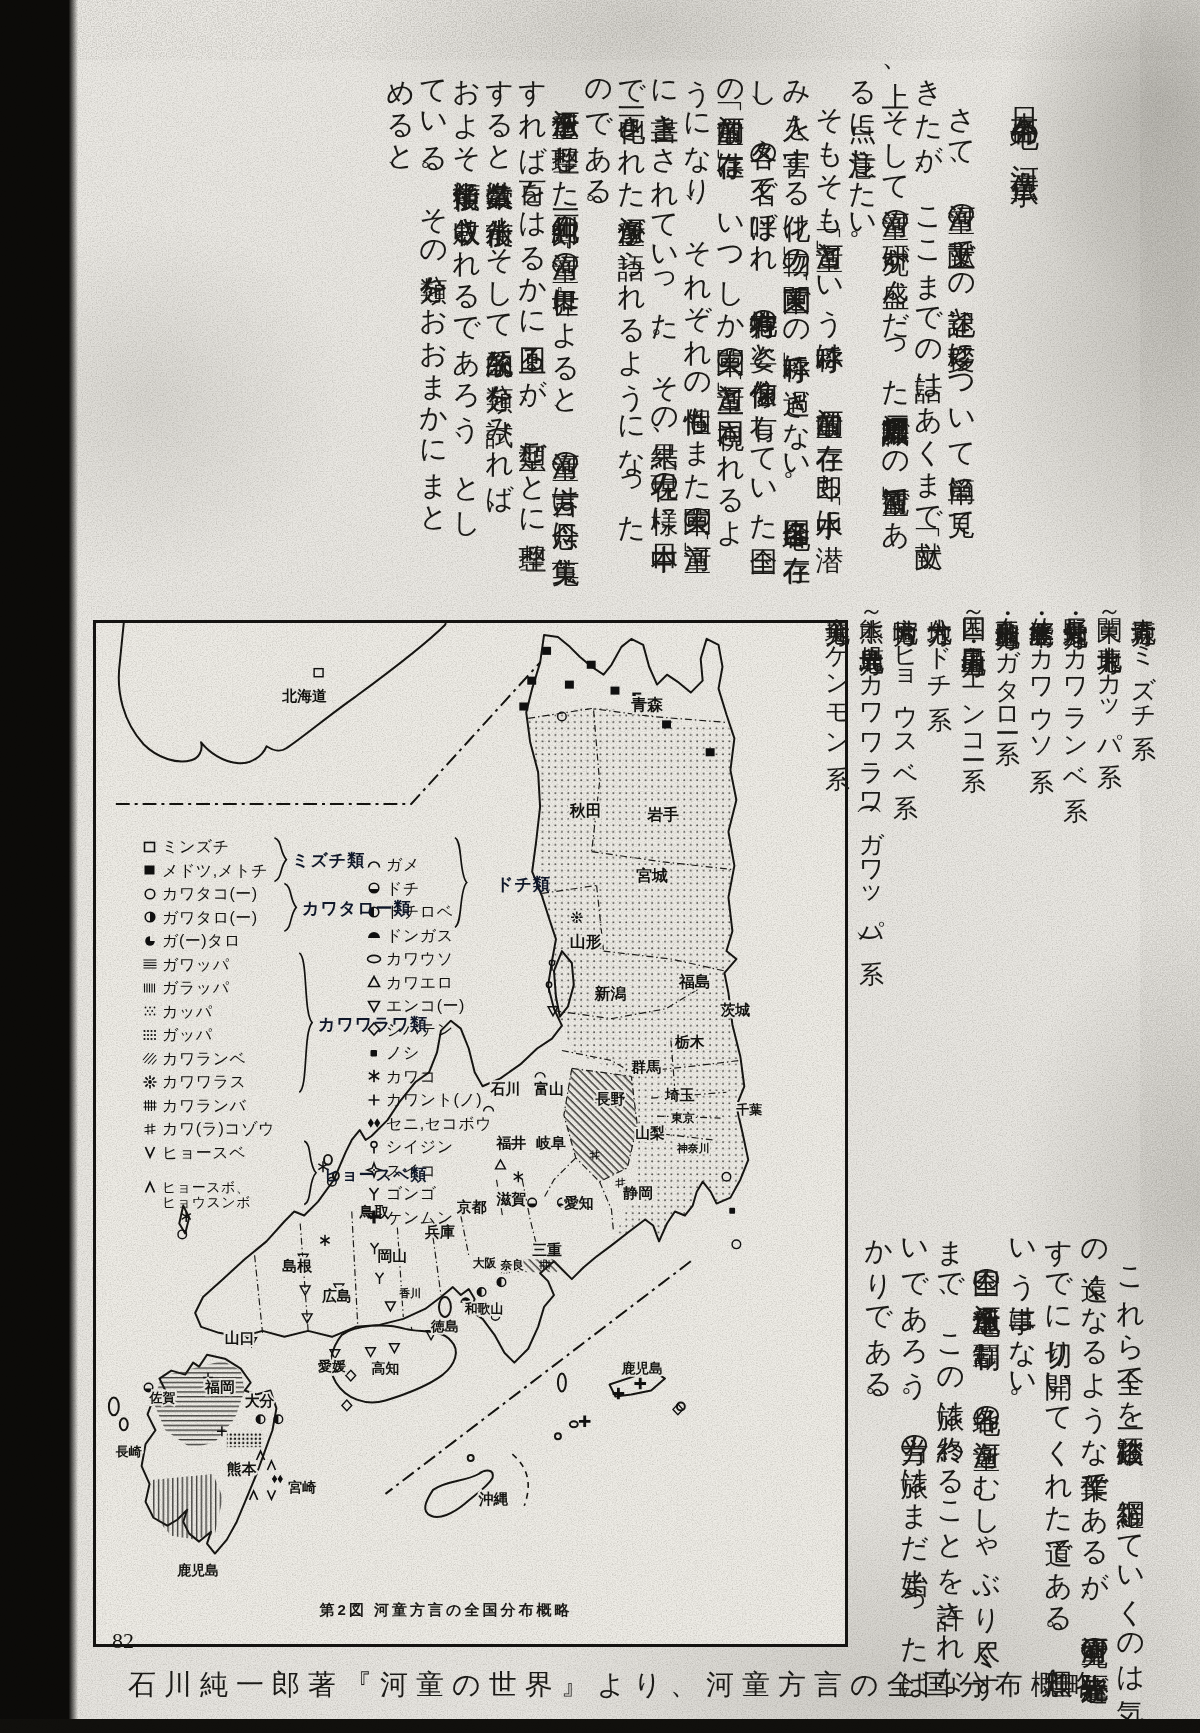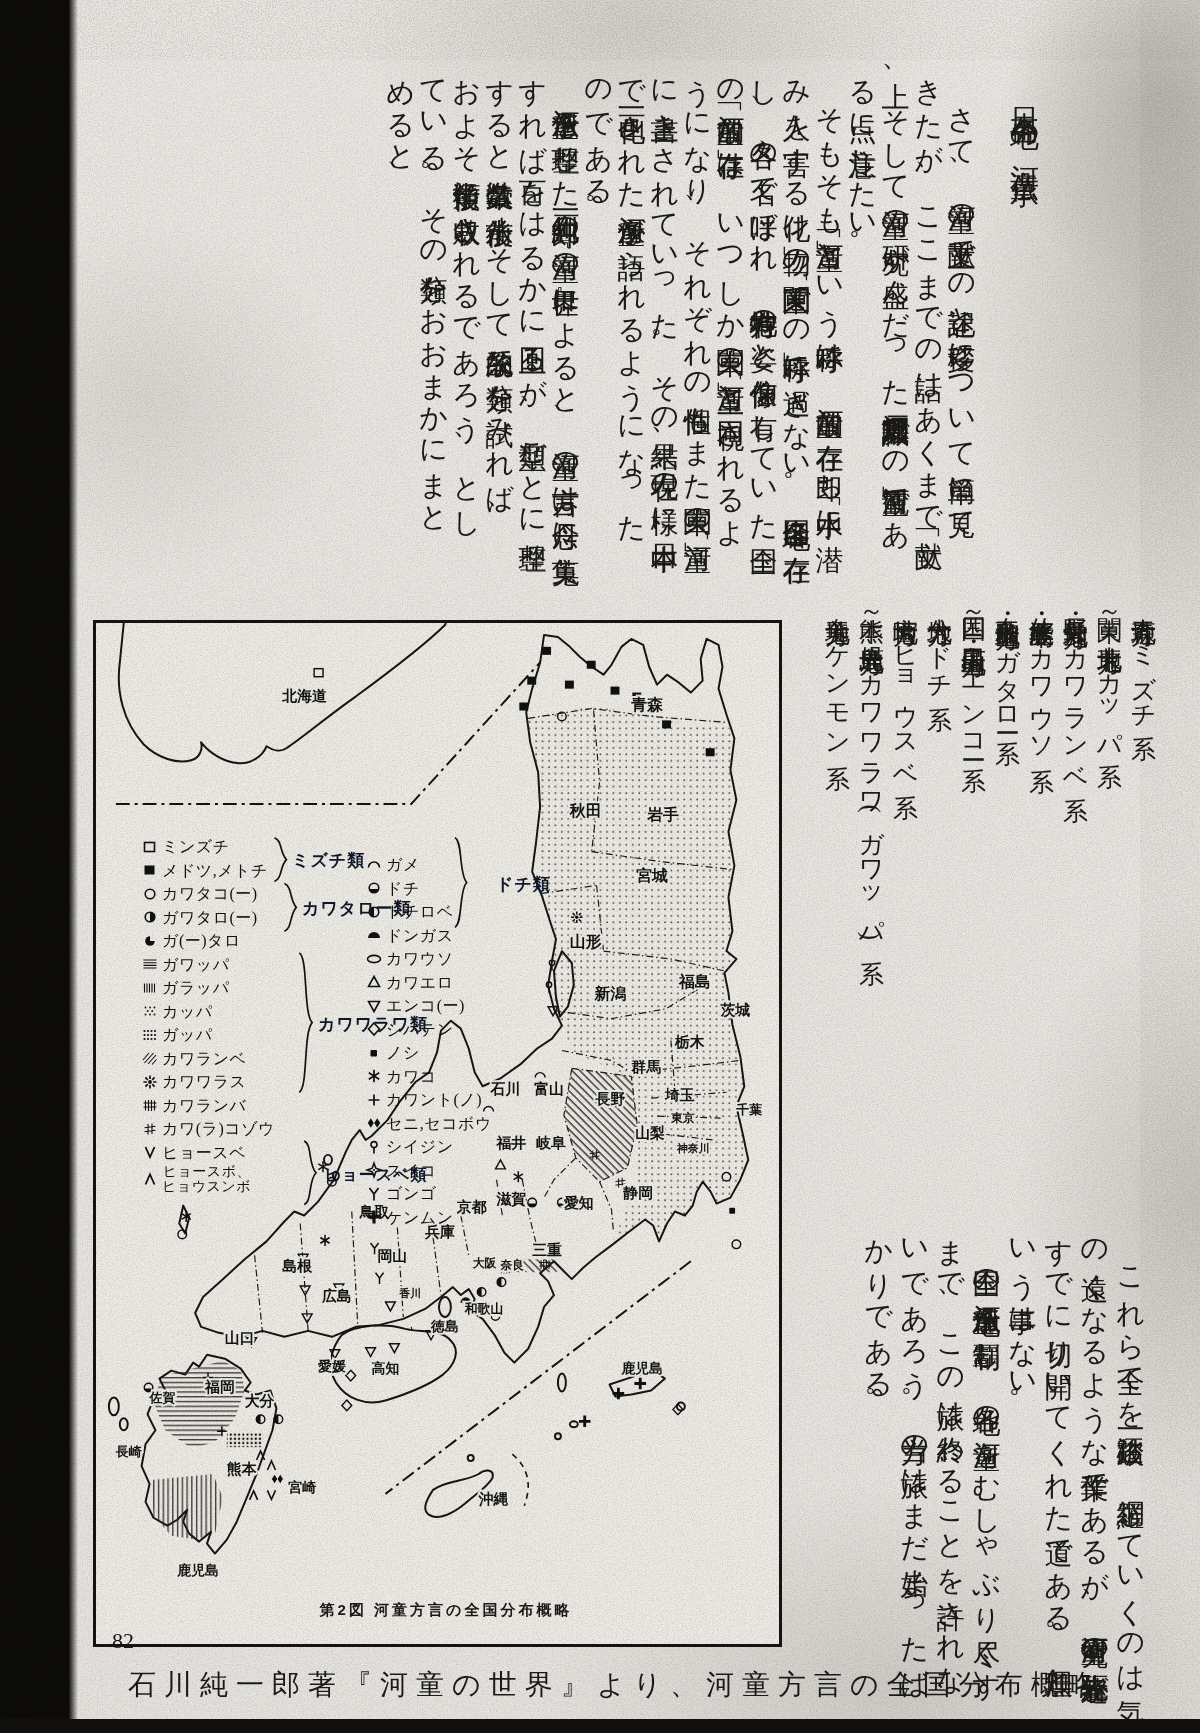--- a/index.html
+++ b/index.html
@@ -18,35 +18,35 @@
   .vtext{writing-mode:vertical-rl;text-orientation:mixed;}
   .vp{margin:0;text-indent:1em;}
   .vline{margin:0;}
   #gutter{position:absolute;left:0;top:0;width:78px;height:1733px;z-index:5;
     background:linear-gradient(90deg,#0c0b09 88%,rgba(12,11,9,0));}
   #bottombar{position:absolute;left:0;top:1719px;width:1200px;height:14px;background:#11100d;z-index:6;}
   #top-title{position:absolute;top:84px;right:155px;font-size:29px;letter-spacing:5px;z-index:3;}
   #top-paras{position:absolute;top:60px;right:222px;height:489px;font-size:28px;line-height:33px;letter-spacing:1px;z-index:3;}
   #region-list{position:absolute;top:598px;right:40px;height:600px;font-size:25px;line-height:34px;letter-spacing:1px;z-index:3;}
   #bottom-paras{position:absolute;top:1220px;right:52px;height:471px;font-size:28px;line-height:36px;letter-spacing:1px;z-index:3;}
-  #figure{position:absolute;left:93px;top:620px;width:689px;height:1027px;border:3px solid #151412;
+  #figure{position:absolute;left:93px;top:620px;width:755px;height:1027px;border:3px solid #151412;
     box-sizing:border-box;background:#edebe5;z-index:2;}
   #mapsvg{position:absolute;left:0;top:0;width:683px;height:1021px;}
   #mapsvg text{font-family:"Liberation Sans","DejaVu Sans",sans-serif;fill:#131310;
     paint-order:stroke;stroke:#edebe5;stroke-width:4px;font-weight:bold;}
   .coast{fill:none;stroke:#161512;stroke-width:2;stroke-linejoin:round;}
   .coastf{fill:#edebe5;stroke:#161512;stroke-width:2;stroke-linejoin:round;}
   .border{fill:none;stroke:#1a1916;stroke-width:1.2;stroke-dasharray:7 3 1.5 3;}
   .sep{fill:none;stroke:#14130f;stroke-width:2;stroke-dasharray:14 5 3 5;}
   .brace{fill:none;stroke:#131210;stroke-width:1.7;}
   .lrow{display:flex;align-items:center;min-height:23.5px;}
   .lsym{width:22px;height:20px;flex:0 0 22px;}
   .lsym svg{width:20px;height:20px;display:block;}
-  .ltxt{font-family:Liberation Serif, serif;font-size:16px;letter-spacing:.5px;
-    white-space:pre-line;line-height:15px;color:#12110e;text-align:right;}
+  .ltxt{font-family:Liberation Sans, sans-serif;font-size:16px;letter-spacing:.5px;
+    white-space:pre-line;line-height:15px;color:#12110e;}
   #legend-left{position:absolute;left:44px;top:212px;z-index:4;}
   #legend-right{position:absolute;left:268px;top:212px;z-index:4;margin-top:18px;}
   .glabel{position:absolute;font-family:"Liberation Sans","DejaVu Sans",sans-serif;font-size:17px;
     font-weight:bold;color:#0f172a;z-index:4;letter-spacing:1px;}
   #fig-caption{position:absolute;left:350px;top:978px;transform:translateX(-50%);white-space:nowrap;
     font-family:"Liberation Sans","DejaVu Sans",sans-serif;font-weight:bold;font-size:15px;letter-spacing:3px;z-index:4;}
   #page-number{position:absolute;left:74px;top:1628px;font-size:22px;z-index:7;color:#15140f;margin-left:38px;}
   #source-caption{position:absolute;left:128px;top:1666px;font-size:28px;letter-spacing:8px;z-index:3;white-space:nowrap;}
   .st{fill:none;stroke:#101010;stroke-width:1.6;}
   .sf{fill:#101010;stroke:none;}
@@ -593,21 +593,21 @@
             </svg>
           </span>
           <span class="ltxt">ヒョースベ</span>
         </div>
         <div class="lrow">
           <span class="lsym">
             <svg viewBox="0 0 20 20">
               <path d="M5.5,15.5l4.5,-10l4.5,10" class="lnv"></path>
             </svg>
           </span>
-          <span class="ltxt" style="font-size: 14px;">ヒョースボ、
+          <span class="ltxt" style="font-size: 14px; margin-top: 16px;">ヒョースボ、
 ヒョウスンボ</span>
         </div>
       </div>
     <div id="legend-right">
         <div class="lrow">
           <span class="lsym">
             <svg viewBox="0 0 20 20">
               <path d="M4.5,12.5a5.5,5.5 0 0 1 11,0" class="st"></path>
             </svg>
           </span>

